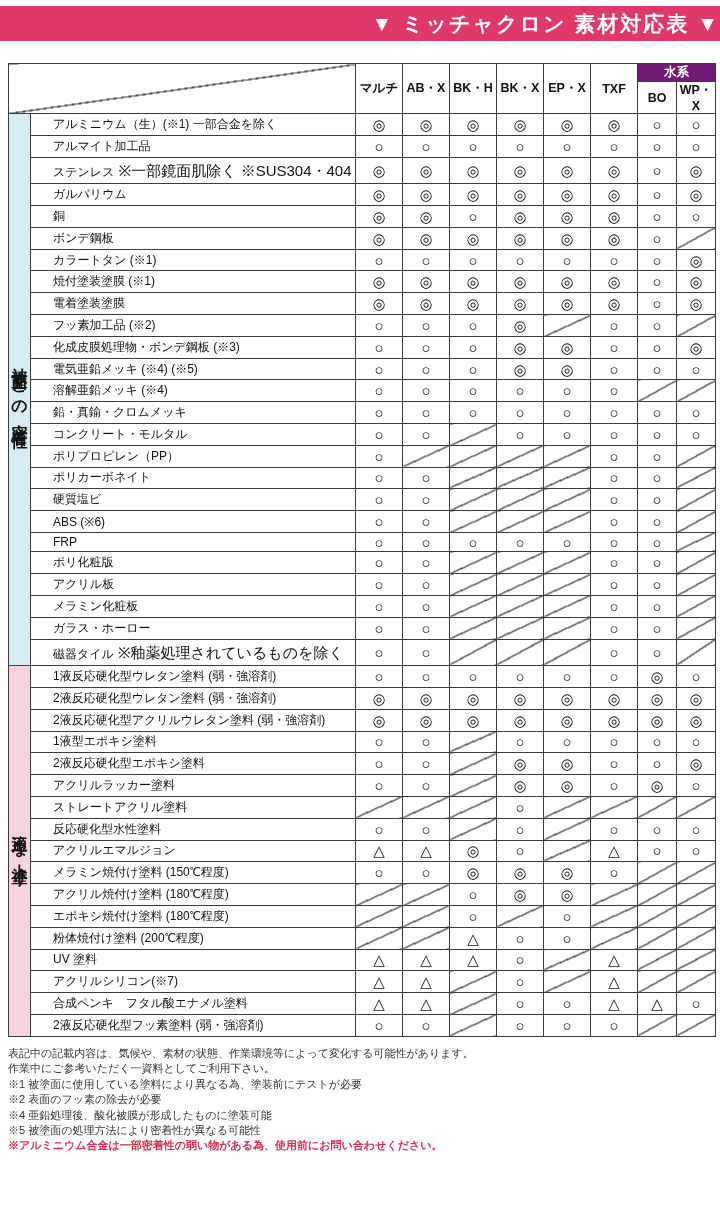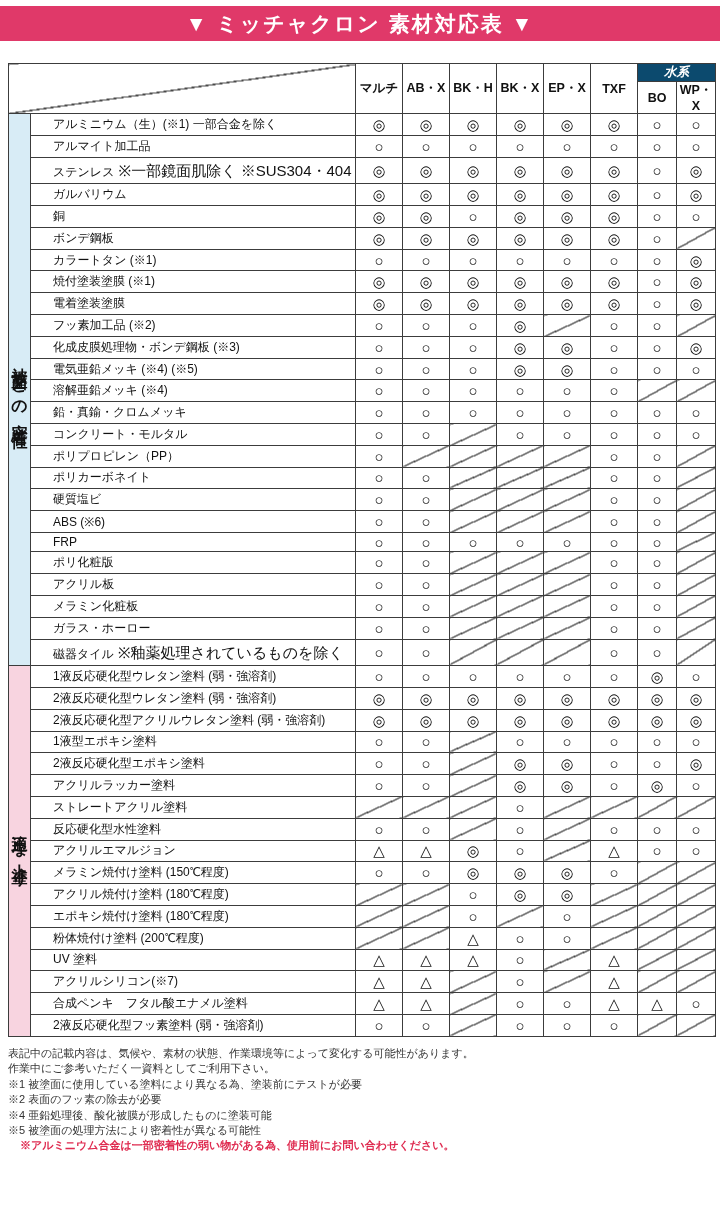--- a/index.html
+++ b/index.html
@@ -1,36 +1,36 @@
 <!DOCTYPE html>
 <html><head>
 <meta charset="utf-8">
 <style>
   html,body{margin:0;padding:0;background:#fff;width:720px;font-family:"Liberation Sans",sans-serif;}
-  .banner{margin-top:6px;height:35px;background:#e03969;color:#fff;display:flex;align-items:center;justify-content:center;font-size:21px;font-weight:bold;letter-spacing:2px;}
+  .banner{margin-top:6px;height:35px;background:#e03969;color:#fff;display:flex;align-items:center;justify-content:flex-end;font-size:21px;font-weight:bold;letter-spacing:2px;}
   .table-wrap{margin:22px 7px 0 8px;}
   table{border-collapse:collapse;table-layout:fixed;width:706px;height:974px;border:1.5px solid #222;}
   th,td{border:1px solid #3c3c3c;padding:0;overflow:hidden;}
   thead tr{height:17.5px;}
   thead th{font-size:12.5px;font-weight:bold;color:#111;background:#fff;text-align:center;}
-  th.water-head{background:#0c4a6e;color:#fff;font-style:italic;}
+  th.water-head{background:#701a75;color:#fff;}
   th.diag, td.slash{
     background-image:linear-gradient(to bottom right,
       transparent calc(50% - 0.7px),
       #4a4a4a calc(50% - 0.7px),
       #4a4a4a calc(50% + 0.7px),
       transparent calc(50% + 0.7px));
   }
   td.sidebar{padding:0;text-align:center;vertical-align:middle;}
   .vlabel{writing-mode:vertical-rl;text-orientation:upright;margin:0 auto;font-weight:bold;font-size:16px;letter-spacing:4px;color:#111;line-height:1;}
   td.label{font-size:12px;color:#111;text-align:left;padding-left:22px;white-space:nowrap;}
   td.label .note{font-size:15px;}
   td.sym{text-align:center;font-size:15px;color:#111;line-height:1;}
   .footer{margin:9px 8px 0 8px;font-size:11px;color:#333;line-height:15.4px;}
-  .footer .warning{color:#df2b50;font-weight:bold;margin-left:12px;}
+  .footer .warning{color:#df2b50;font-weight:bold;}
 </style>
 </head>
 <body>
 
 <div class="banner">
   <span>▼ ミッチャクロン 素材対応表 ▼</span>
 </div>
 
 <div class="table-wrap">
   <table id="compat-table">

